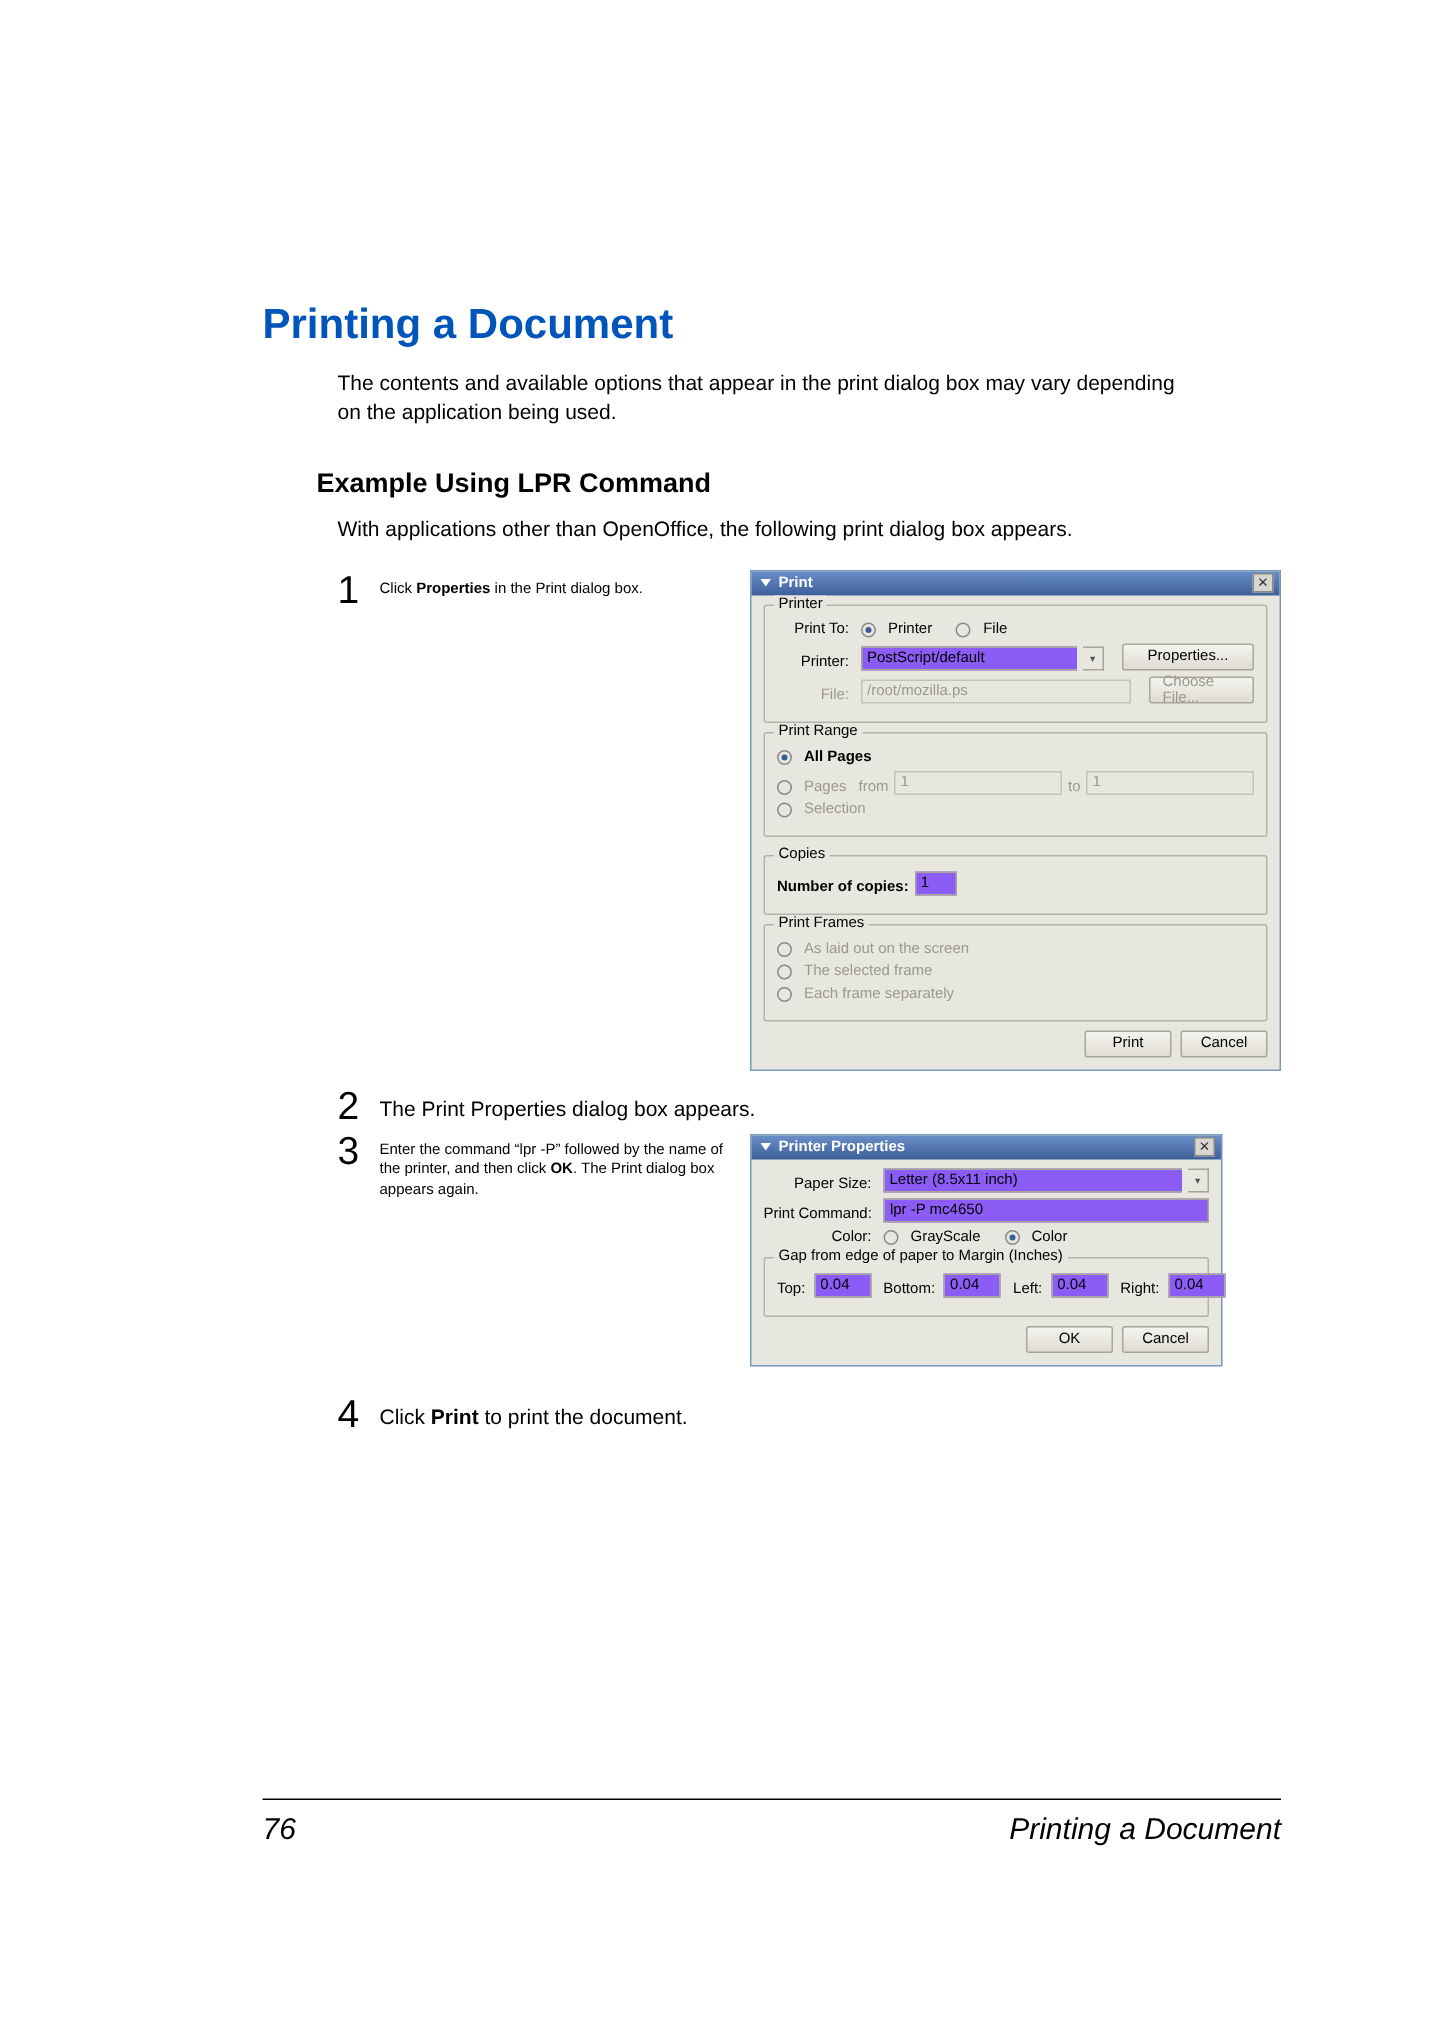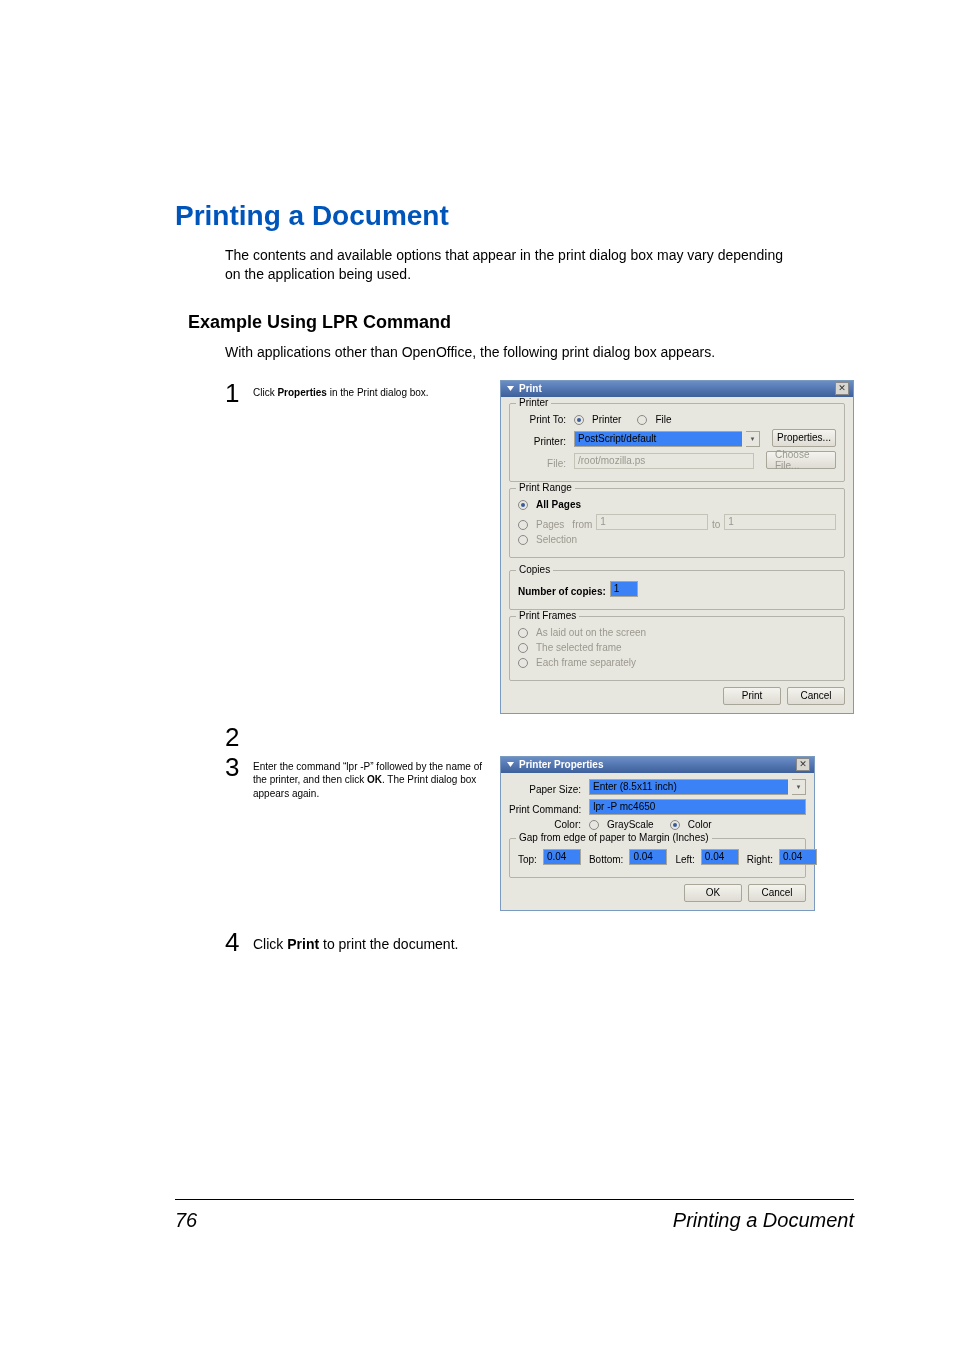--- a/index.html
+++ b/index.html
@@ -23,21 +23,21 @@
   .intro-para {
     font-size: 14px;
     line-height: 1.35;
     margin-left: 50px;
     margin-bottom: 28px;
     width: 560px;
   }
   h2.sub-heading {
     font-size: 18px;
     font-weight: bold;
-    margin-left: 13px;
+    margin-left: 36px;
     margin-bottom: 10px;
   }
   .sub-para {
     font-size: 14px;
     line-height: 1.35;
     margin-left: 50px;
     margin-bottom: 18px;
     width: 560px;
   }
   .step-row {
@@ -122,21 +122,21 @@
     top: -7px; left: 6px;
     background: #e8e7df;
     padding: 0 3px;
     font-size: 10px;
   }
   .row { display:flex; align-items:flex-end; margin-bottom:4px; gap:4px;}
   .lbl { min-width:48px; text-align:right; margin-right:4px; color:#000;}
   .lbl-dis { color:#9a988f; }
   .txt-input {
     border:1px solid #a8a699;
-    background:#3b82f6;
+    background:#8b5cf6;
     height:16px;
     padding:1px 3px;
     font-size:10px;
     flex:1;
   }
   .txt-input.disabled { background:#e8e7df; color:#9a988f; border-color:#c5c3b8;}
   .combo-arrow {
     width:14px;height:16px;border:1px solid #a8a699;background:#e8e7df;
     display:flex;align-items:center;justify-content:center;font-size:7px;color:#555;
     border-left:none;
@@ -222,21 +222,21 @@
             <span>Printer</span>
             <span style="width:8px"></span>
             <span class="radio"></span>
             <span>File</span>
           </div>
           <div class="row">
             <span class="lbl">Printer:</span>
             <span class="txt-input" style="border-right:none">PostScript/default</span>
             <span class="combo-arrow">▾</span>
             <span style="width:4px"></span>
-            <span class="btn" style="width:64px">Properties...</span>
+            <span class="btn" style="width:88px">Properties...</span>
           </div>
           <div class="row">
             <span class="lbl lbl-dis">File:</span>
             <span class="txt-input disabled">/root/mozilla.ps</span>
             <span style="width:4px"></span>
             <span class="btn disabled" style="width:70px">Choose File...</span>
           </div>
         </div>
 
         <div class="two-col">
@@ -288,20 +288,21 @@
           <span class="btn" style="width:58px">Cancel</span>
         </div>
       </div>
     </div>
   </div>
 
   <div style="height:10px"></div>
 
   <div class="step-row">
     <div class="step-num">2</div>
+    <div class="step-text-wide">The Print Properties dialog box appears.</div>
   </div>
 
   <div class="step3-block">
     <div class="step3-left">
       <div class="step-num">3</div>
       <div class="step-text">
         <span>Enter the command “lpr -P” followed by the name of the printer, and then click </span><b>OK</b><span>. The Print dialog box appears again.</span>
       </div>
     </div>
 
@@ -311,21 +312,21 @@
           <svg width="9" height="9" viewBox="0 0 9 9">
               <polygon points="1,2 8,2 4.5,7" fill="#fff"></polygon>
             </svg>
         </span>
         <span class="title-text">Printer Properties</span>
         <span class="dlg-close">✕</span>
       </div>
       <div class="dlg-body">
         <div class="row">
           <span class="lbl2">Paper Size:</span>
-          <span class="txt-input" style="border-right:none">Enter (8.5x11 inch)</span>
+          <span class="txt-input" style="border-right:none">Letter (8.5x11 inch)</span>
           <span class="combo-arrow">▾</span>
         </div>
         <div class="row">
           <span class="lbl2">Print Command:</span>
           <input class="txt-input" value="lpr -P mc4650" style="">
         </div>
         <div class="row">
           <span class="lbl2">Color:</span>
           <span class="radio"></span>
           <span>GrayScale</span>

